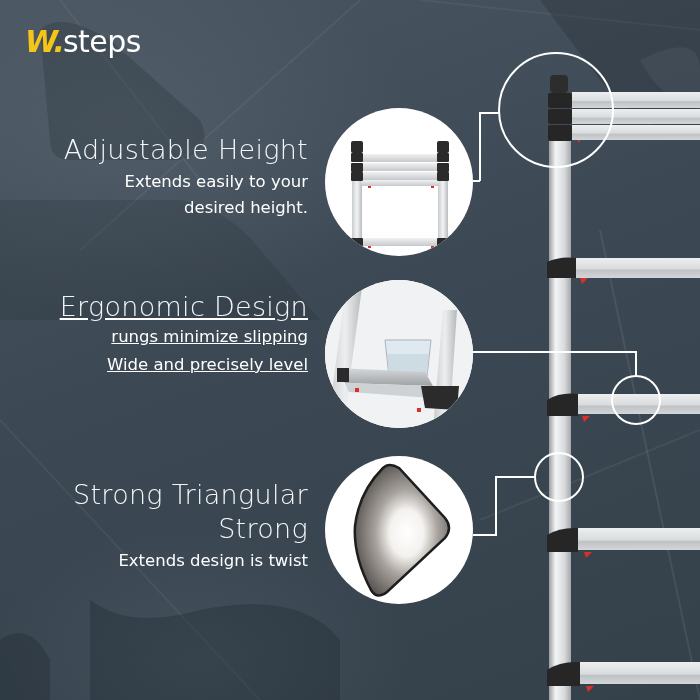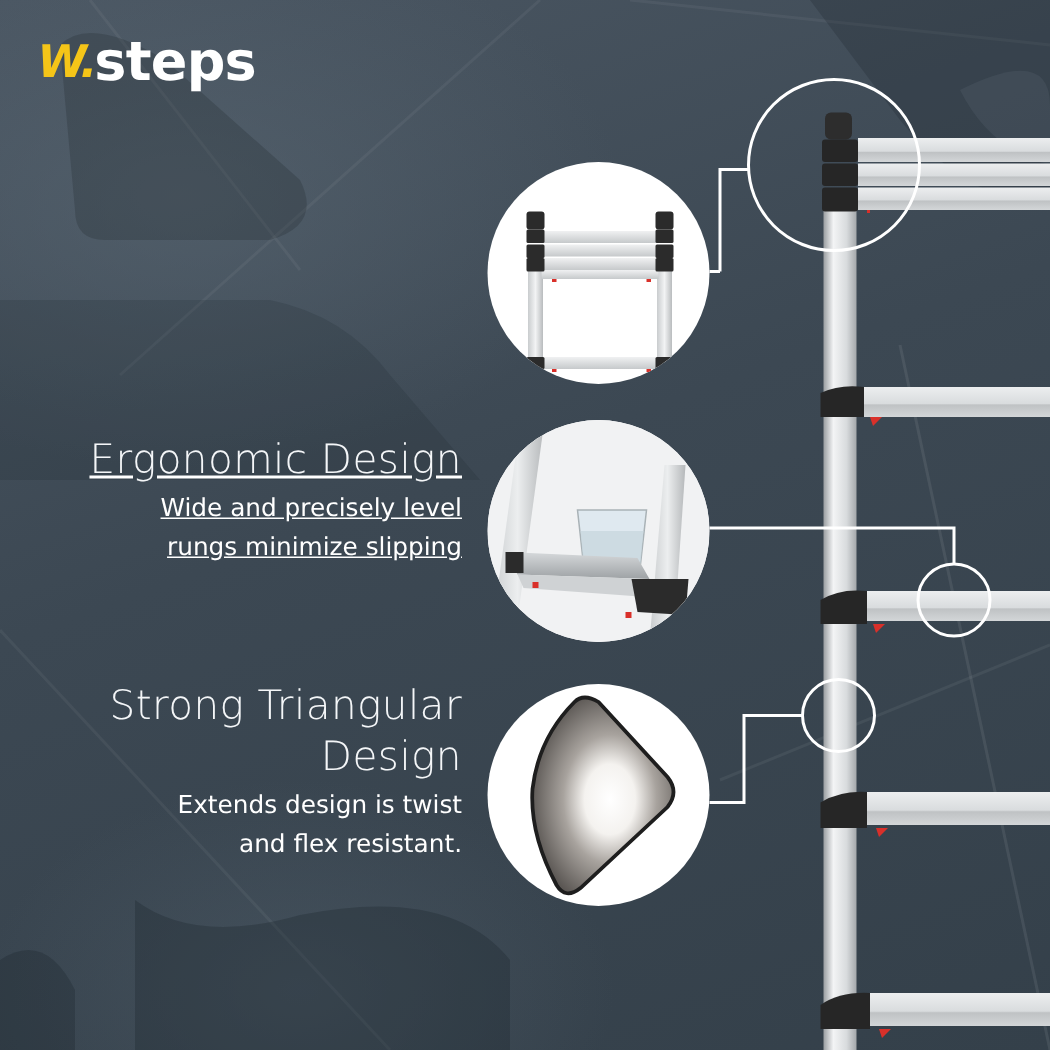--- a/index.html
+++ b/index.html
@@ -5,27 +5,27 @@
   html,body{margin:0;padding:0;}
   body{width:700px;height:700px;overflow:hidden;background:#3a4550;font-family:"DejaVu Sans","Liberation Sans",sans-serif;}
   .stage{position:relative;width:700px;height:700px;overflow:hidden;
     background:
       radial-gradient(ellipse 420px 260px at 120px 130px, rgba(90,104,116,0.55), rgba(0,0,0,0) 70%),
       radial-gradient(ellipse 300px 200px at 200px 660px, rgba(80,94,106,0.5), rgba(0,0,0,0) 70%),
       linear-gradient(160deg,#4a5662 0%,#3c4853 45%,#34404a 100%);}
   .bg-shapes{position:absolute;inset:0;}
   .logo{position:absolute;left:25px;top:24px;display:flex;align-items:center;height:36px;}
   .logo-mark{font-family:"DejaVu Sans",sans-serif;font-weight:bold;font-style:italic;font-size:30px;color:#f5c518;letter-spacing:-2px;line-height:36px;}
-  .logo-text{font-family:"DejaVu Sans",sans-serif;font-weight:bold;font-size:36px;color:#ffffff;line-height:36px;letter-spacing:-0.5px;}
+  .logo-text{font-family:"DejaVu Sans",sans-serif;font-weight:normal;font-size:30px;color:#ffffff;line-height:36px;letter-spacing:-0.5px;}
   .feature{position:absolute;right:392px;text-align:right;color:#fff;}
   .feature .title{font-family:"DejaVu Sans",sans-serif;font-weight:200;font-size:27px;line-height:34px;letter-spacing:0.3px;color:#f4f6f8;white-space:nowrap;}
   .feature .desc{font-family:"DejaVu Sans",sans-serif;font-size:16.5px;line-height:26px;color:#ffffff;white-space:nowrap;margin-top:2px;}
   .f1{top:133px;}
   .f2{top:290px;text-decoration:underline;}
-  .f3{top:454px;}
+  .f3{top:478px;}
   .thumb{position:absolute;width:148px;height:148px;border-radius:50%;background:#ffffff;overflow:hidden;}
   .t1{left:325px;top:108px;}
   .t2{left:325px;top:280px;}
   .t3{left:325px;top:456px;}
   .overlay{position:absolute;inset:0;pointer-events:none;}
 </style>
 </head>
 <body>
 
 <div class="stage">
@@ -45,32 +45,36 @@
     <path d="M0 640 Q30 620 50 660 L50 700 L0 700 Z" fill="rgba(28,36,43,0.3)"></path>
     <path d="M540 0 L700 0 L700 140 Q640 130 600 80 Z" fill="rgba(28,36,43,0.25)"></path>
     <path d="M640 60 Q700 30 700 70 L700 110 Q660 100 640 60 Z" fill="rgba(90,104,116,0.25)"></path>
   </svg>
 
   <div class="logo">
     <span class="logo-mark">W.</span>
     <span class="logo-text">steps</span>
   </div>
 
+  <div class="feature f1">
+    <div class="title">Adjustable Height</div>
+    <div class="desc">Extends easily to your</div>
+    <div class="desc" style="margin-top:0">desired height.</div>
+  </div>
 
   <div class="feature f2">
     <div class="title">Ergonomic Design</div>
+    <div class="desc" style="margin-top:0">rungs minimize slipping</div>
     <div class="desc">Wide and precisely level</div>
-    <div class="desc" style="margin-top:0">rungs minimize slipping</div>
   </div>
 
   <div class="feature f3">
     <div class="title">Strong Triangular</div>
-    <div class="title">Design</div>
+    <div class="title">Strong</div>
     <div class="desc">Extends design is twist</div>
-    <div class="desc" style="margin-top:0">and flex resistant.</div>
   </div>
 
   <div class="thumb t1">
     <svg width="148" height="148" viewBox="0 0 148 148">
       <defs>
         <linearGradient id="railV" x1="0" x2="1" y1="0" y2="0">
           <stop offset="0" stop-color="#c9ccce"></stop>
             <stop offset="0.5" stop-color="#f2f3f4"></stop>
             <stop offset="1" stop-color="#b9bcbe"></stop>
         </linearGradient>

